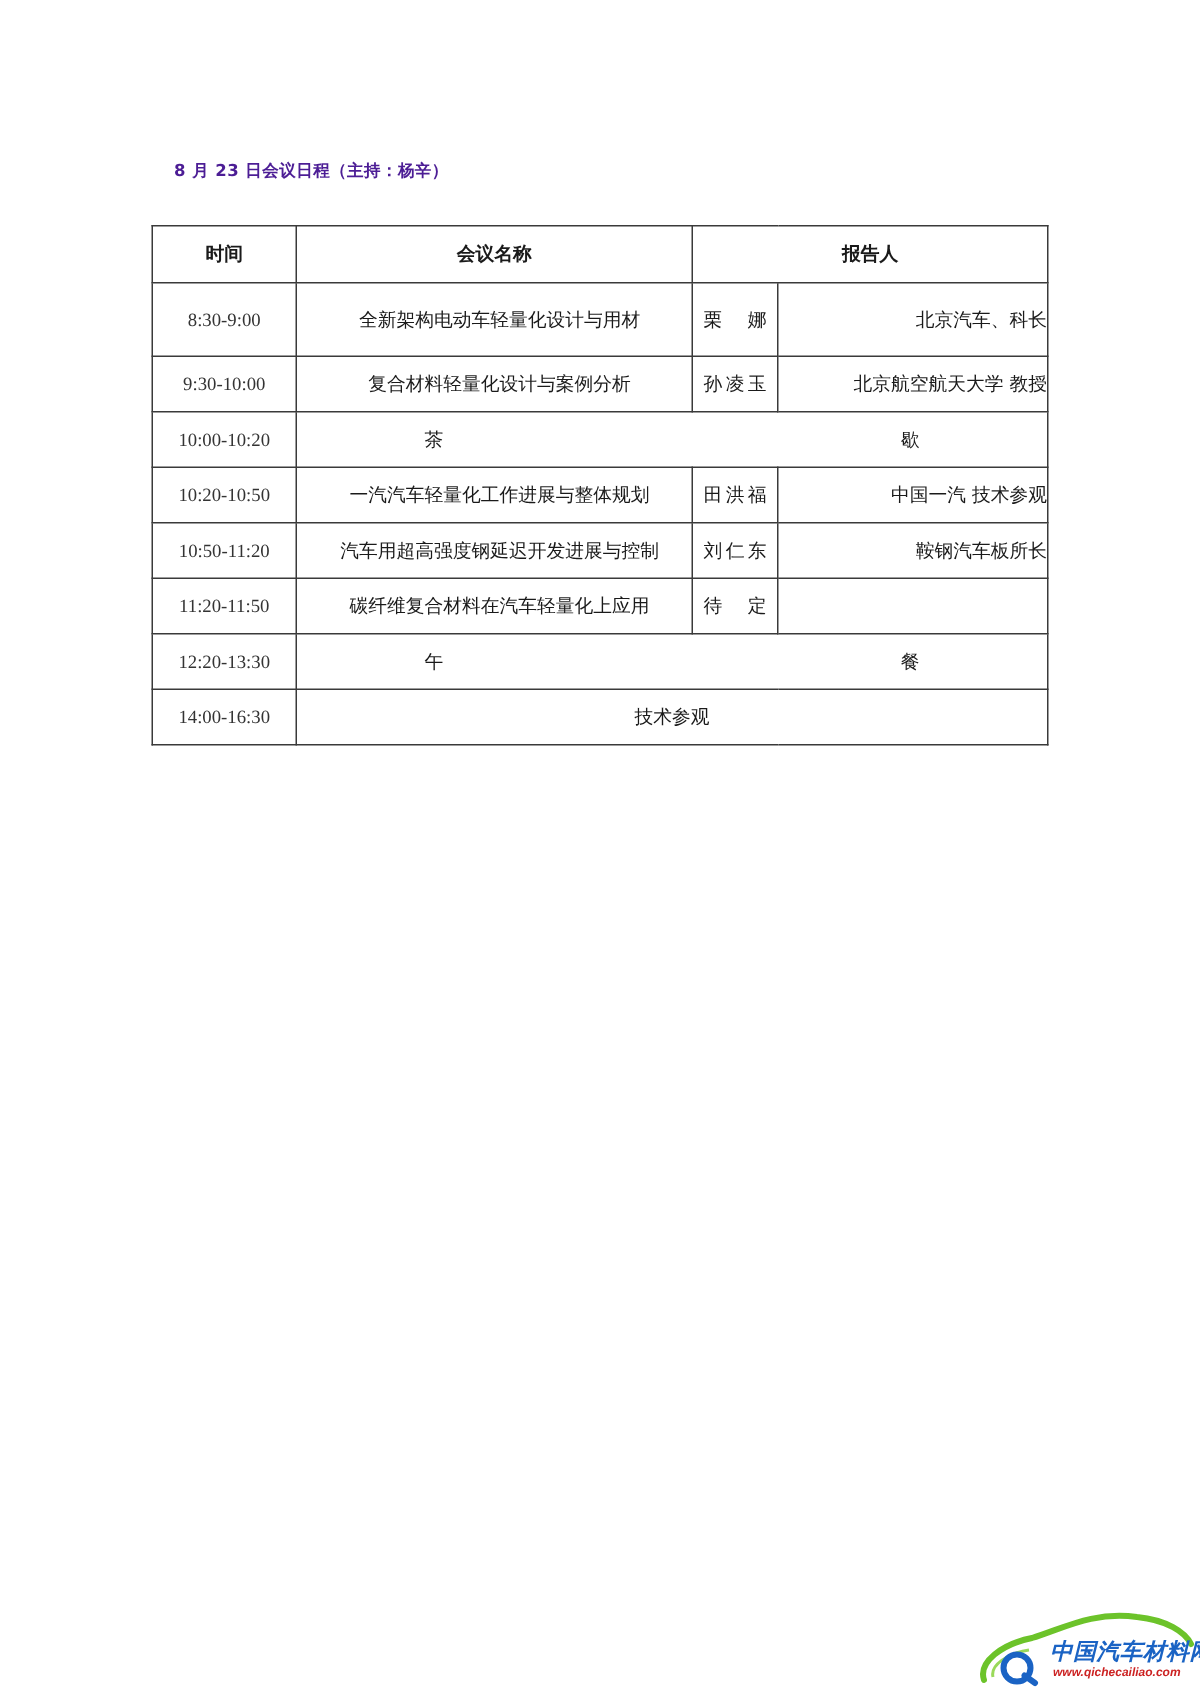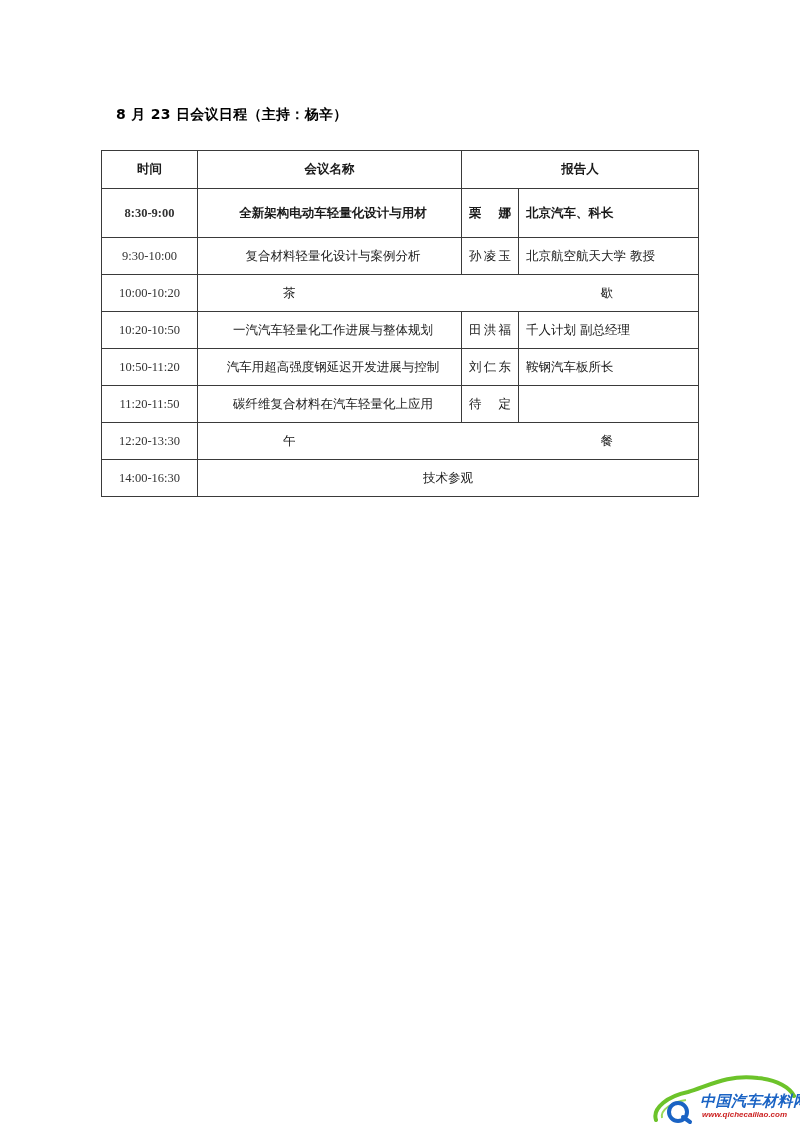--- a/index.html
+++ b/index.html
@@ -12,24 +12,24 @@
       height: 1131px;
       position: relative;
       overflow: hidden;
       font-family: "DejaVu Sans", sans-serif;
       color: #1a1a1a;
     }
     .title {
       position: absolute;
       left: 116px;
       top: 106px;
-      font-size: 14px;
+      font-size: 11px;
       font-weight: bold;
       letter-spacing: 0.3px;
-      color: #000000;
+      color: #4c1d95;
     }
     table.schedule {
       position: absolute;
       left: 101px;
       top: 150px;
       width: 597px;
       border-collapse: collapse;
       table-layout: fixed;
     }
     table.schedule td, table.schedule th {
@@ -57,33 +57,33 @@
       padding-left: 7px !important;
       text-align: center;
     }
     td.speaker {
       text-align: justify;
       text-align-last: justify;
       padding: 0 7px !important;
     }
     td.affil {
       padding-left: 7px !important;
-      text-align: left;
+      text-align: right;
       margin-top: 20px;
     }
     td.span-center {
       text-align: center;
     }
     .spaced {
       display: inline-block;
       width: 330px;
       text-align: justify;
       text-align-last: justify;
     }
-    tr.r1 td { height: 48px; font-weight: bold; }
+    tr.r1 td { height: 48px; }
     tr.rn td { height: 36px; }
     .logo {
       position: absolute;
       left: 648px;
       top: 1068px;
       width: 150px;
       height: 58px;
     }
     .logo-text {
       position: absolute;
@@ -142,21 +142,21 @@
   <tr class="rn">
     <td class="time">10:00-10:20</td>
     <td colspan="3" class="span-center">
       <span class="spaced">茶歇</span>
     </td>
   </tr>
   <tr class="rn">
     <td class="time">10:20-10:50</td>
     <td class="topic">一汽汽车轻量化工作进展与整体规划</td>
     <td class="speaker">田洪福</td>
-    <td class="affil">千人计划 副总经理</td>
+    <td class="affil">中国一汽 技术参观</td>
   </tr>
   <tr class="rn">
     <td class="time">10:50-11:20</td>
     <td class="topic">汽车用超高强度钢延迟开发进展与控制</td>
     <td class="speaker">刘仁东</td>
     <td class="affil">鞍钢汽车板所长</td>
   </tr>
   <tr class="rn">
     <td class="time">11:20-11:50</td>
     <td class="topic">碳纤维复合材料在汽车轻量化上应用</td>

